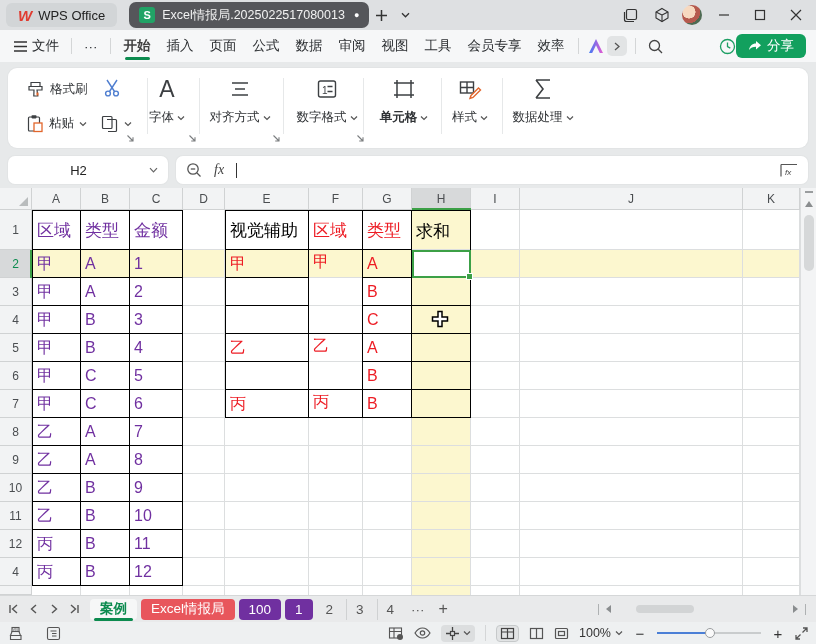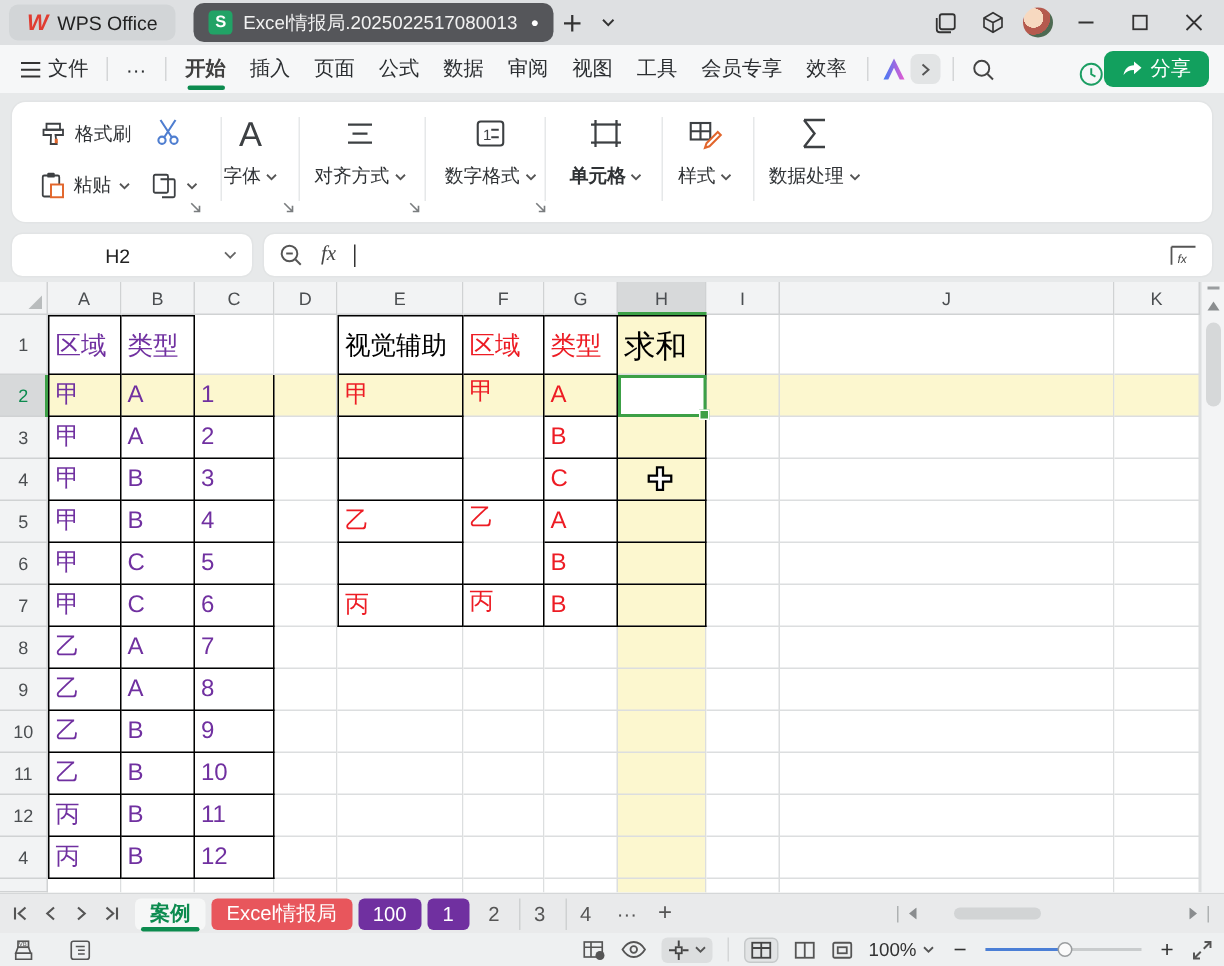--- a/index.html
+++ b/index.html
@@ -26,21 +26,21 @@
 
   
   .menubar{height:32px;background:#f6f7f8;display:flex;align-items:center;padding:0 10px;gap:8px;}
   .mb-item{display:flex;align-items:center;gap:5px;font-size:13.5px;color:#2b2e31;padding:0 4px;height:32px;}
   .vsep{width:1px;height:16px;background:#d4d6d7;}
   .mtab{font-size:13.5px;color:#2b2e31;padding:0 5px;height:32px;display:flex;align-items:center;position:relative;}
   .mtab.active{color:#404040;font-weight:bold;}
   .mtab.active::after{content:"";position:absolute;left:6px;right:6px;bottom:2px;height:3px;border-radius:2px;background:#0c8b4f;}
   .ai-chip{display:flex;align-items:center;gap:2px;}
   .gt-btn{background:#e2e4e5;border-radius:5px;width:20px;height:20px;display:flex;align-items:center;justify-content:center;}
-  .mb-right{margin-left:auto;display:flex;align-items:flex-end;}
+  .mb-right{margin-left:auto;display:flex;align-items:center;}
   .share-btn{background:var(--green);color:#fff;border-radius:6px;height:24px;display:flex;align-items:center;gap:5px;padding:0 12px;font-size:13.5px;}
 
   
   .ribbon{height:90px;position:relative;background:var(--chrome);}
   .ribbon-panel{position:absolute;left:8px;right:8px;top:6px;height:80px;background:#fff;border-radius:9px;box-shadow:0 0 0 1px #e2e4e5;}
   .rbtn{position:absolute;display:flex;align-items:center;gap:5px;font-size:12.5px;color:#2f3235;}
   .rsep{position:absolute;top:10px;width:1px;height:56px;background:#e6e8e9;}
   .rgroup{position:absolute;top:6px;width:68px;display:flex;flex-direction:column;align-items:center;}
   .rgroup .ric{height:30px;display:flex;align-items:center;justify-content:center;}
   .rgroup .rlabel{margin-top:5px;font-size:12.5px;color:#2f3235;display:flex;align-items:center;gap:3px;}
@@ -571,20 +571,21 @@
         <div class="hdr" style="left: 0px; top: 202px; width: 32px; height: 28px;">7</div>
         <div class="hdr" style="left: 0px; top: 230px; width: 32px; height: 28px;">8</div>
         <div class="hdr" style="left: 0px; top: 258px; width: 32px; height: 28px;">9</div>
         <div class="hdr" style="left: 0px; top: 286px; width: 32px; height: 28px;">10</div>
         <div class="hdr" style="left: 0px; top: 314px; width: 32px; height: 28px;">11</div>
         <div class="hdr" style="left: 0px; top: 342px; width: 32px; height: 28px;">12</div>
         <div class="hdr" style="left: 0px; top: 370px; width: 32px; height: 28px;">4</div>
         <div class="hdr" style="left: 0px; top: 398px; width: 32px; height: 9px;"></div>
         <div class="tcell tl tt" style="left: 32px; top: 22px; width: 49px; height: 40px; color: rgb(112, 48, 160); font-size: 17px;">区域</div>
         <div class="tcell tt" style="left: 81px; top: 22px; width: 49px; height: 40px; color: rgb(112, 48, 160); font-size: 17px;">类型</div>
+        <div class="tcell tt" style="left: 130px; top: 22px; width: 53px; height: 40px; color: rgb(112, 48, 160); font-size: 17px;">金额</div>
         <div class="tcell tl" style="left: 32px; top: 62px; width: 49px; height: 28px; color: rgb(112, 48, 160); font-size: 16px;">甲</div>
         <div class="tcell" style="left: 81px; top: 62px; width: 49px; height: 28px; color: rgb(112, 48, 160); font-size: 16px;">A</div>
         <div class="tcell" style="left: 130px; top: 62px; width: 53px; height: 28px; color: rgb(112, 48, 160); font-size: 16px;">1</div>
         <div class="tcell tl" style="left: 32px; top: 90px; width: 49px; height: 28px; color: rgb(112, 48, 160); font-size: 16px;">甲</div>
         <div class="tcell" style="left: 81px; top: 90px; width: 49px; height: 28px; color: rgb(112, 48, 160); font-size: 16px;">A</div>
         <div class="tcell" style="left: 130px; top: 90px; width: 53px; height: 28px; color: rgb(112, 48, 160); font-size: 16px;">2</div>
         <div class="tcell tl" style="left: 32px; top: 118px; width: 49px; height: 28px; color: rgb(112, 48, 160); font-size: 16px;">甲</div>
         <div class="tcell" style="left: 81px; top: 118px; width: 49px; height: 28px; color: rgb(112, 48, 160); font-size: 16px;">B</div>
         <div class="tcell" style="left: 130px; top: 118px; width: 53px; height: 28px; color: rgb(112, 48, 160); font-size: 16px;">3</div>
         <div class="tcell tl" style="left: 32px; top: 146px; width: 49px; height: 28px; color: rgb(112, 48, 160); font-size: 16px;">甲</div>
@@ -610,21 +611,21 @@
         <div class="tcell" style="left: 130px; top: 314px; width: 53px; height: 28px; color: rgb(112, 48, 160); font-size: 16px;">10</div>
         <div class="tcell tl" style="left: 32px; top: 342px; width: 49px; height: 28px; color: rgb(112, 48, 160); font-size: 16px;">丙</div>
         <div class="tcell" style="left: 81px; top: 342px; width: 49px; height: 28px; color: rgb(112, 48, 160); font-size: 16px;">B</div>
         <div class="tcell" style="left: 130px; top: 342px; width: 53px; height: 28px; color: rgb(112, 48, 160); font-size: 16px;">11</div>
         <div class="tcell tl" style="left: 32px; top: 370px; width: 49px; height: 28px; color: rgb(112, 48, 160); font-size: 16px;">丙</div>
         <div class="tcell" style="left: 81px; top: 370px; width: 49px; height: 28px; color: rgb(112, 48, 160); font-size: 16px;">B</div>
         <div class="tcell" style="left: 130px; top: 370px; width: 53px; height: 28px; color: rgb(112, 48, 160); font-size: 16px;">12</div>
         <div class="tcell tl tt" style="left: 225px; top: 22px; width: 84px; height: 40px; color: rgb(0, 0, 0); font-size: 17px;">视觉辅助</div>
         <div class="tcell tt" style="left: 309px; top: 22px; width: 54px; height: 40px; color: rgb(237, 28, 36); font-size: 17px;">区域</div>
         <div class="tcell tt" style="left: 363px; top: 22px; width: 49px; height: 40px; color: rgb(237, 28, 36); font-size: 17px;">类型</div>
-        <div class="tcell tt" style="left: 412px; top: 22px; width: 59px; height: 43px; color: rgb(0, 0, 0); font-size: 21px;">求和</div>
+        <div class="tcell tt" style="left: 412px; top: 22px; width: 59px; height: 43px; color: rgb(0, 0, 0); font-size: 17px;">求和</div>
         <div class="tcell tl" style="left: 225px; top: 62px; width: 84px; height: 28px; color: rgb(237, 28, 36); font-size: 16px;">甲</div>
         <div class="tcell tl" style="left: 225px; top: 90px; width: 84px; height: 28px; color: rgb(237, 28, 36); font-size: 16px;"></div>
         <div class="tcell tl" style="left: 225px; top: 118px; width: 84px; height: 28px; color: rgb(237, 28, 36); font-size: 16px;"></div>
         <div class="tcell tl" style="left: 225px; top: 146px; width: 84px; height: 28px; color: rgb(237, 28, 36); font-size: 16px;">乙</div>
         <div class="tcell tl" style="left: 225px; top: 174px; width: 84px; height: 28px; color: rgb(237, 28, 36); font-size: 16px;"></div>
         <div class="tcell tl" style="left: 225px; top: 202px; width: 84px; height: 28px; color: rgb(237, 28, 36); font-size: 16px;">丙</div>
         <div class="tcell vtop" style="left: 309px; top: 62px; width: 54px; height: 84px; color: rgb(237, 28, 36); font-size: 16px;">甲</div>
         <div class="tcell vtop" style="left: 309px; top: 146px; width: 54px; height: 56px; color: rgb(237, 28, 36); font-size: 16px;">乙</div>
         <div class="tcell vtop" style="left: 309px; top: 202px; width: 54px; height: 28px; color: rgb(237, 28, 36); font-size: 16px;">丙</div>
         <div class="tcell" style="left: 363px; top: 62px; width: 49px; height: 28px; color: rgb(237, 28, 36); font-size: 16px;">A</div>

